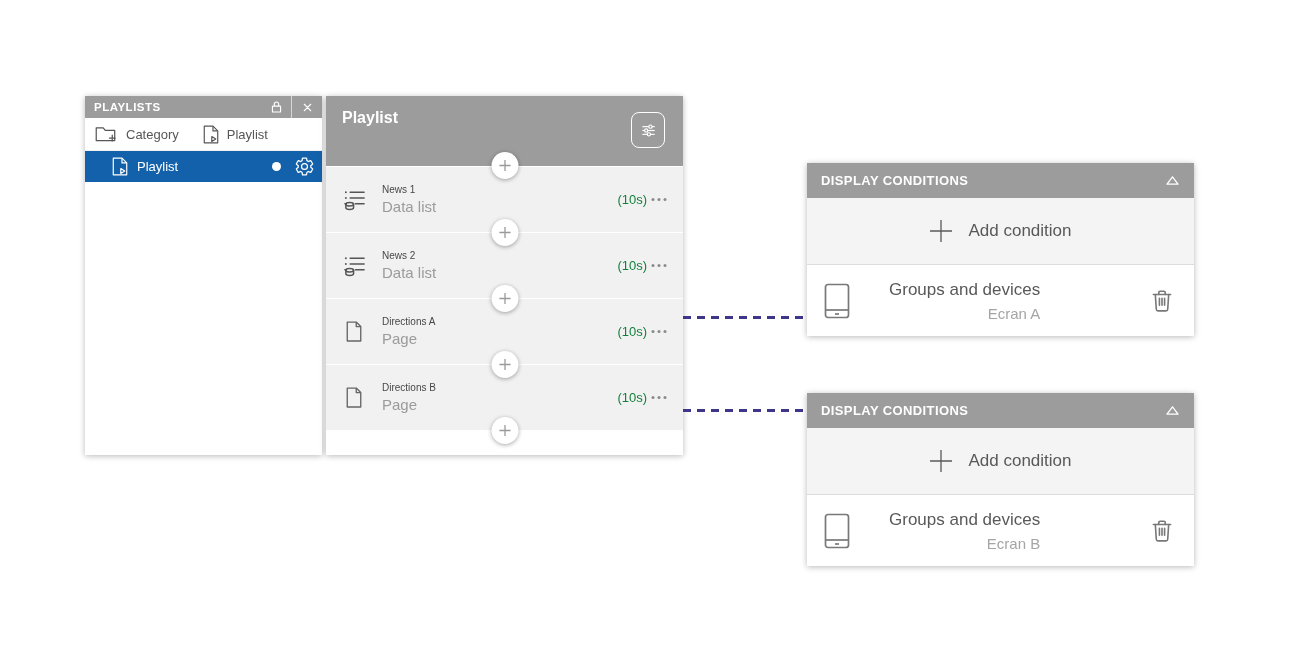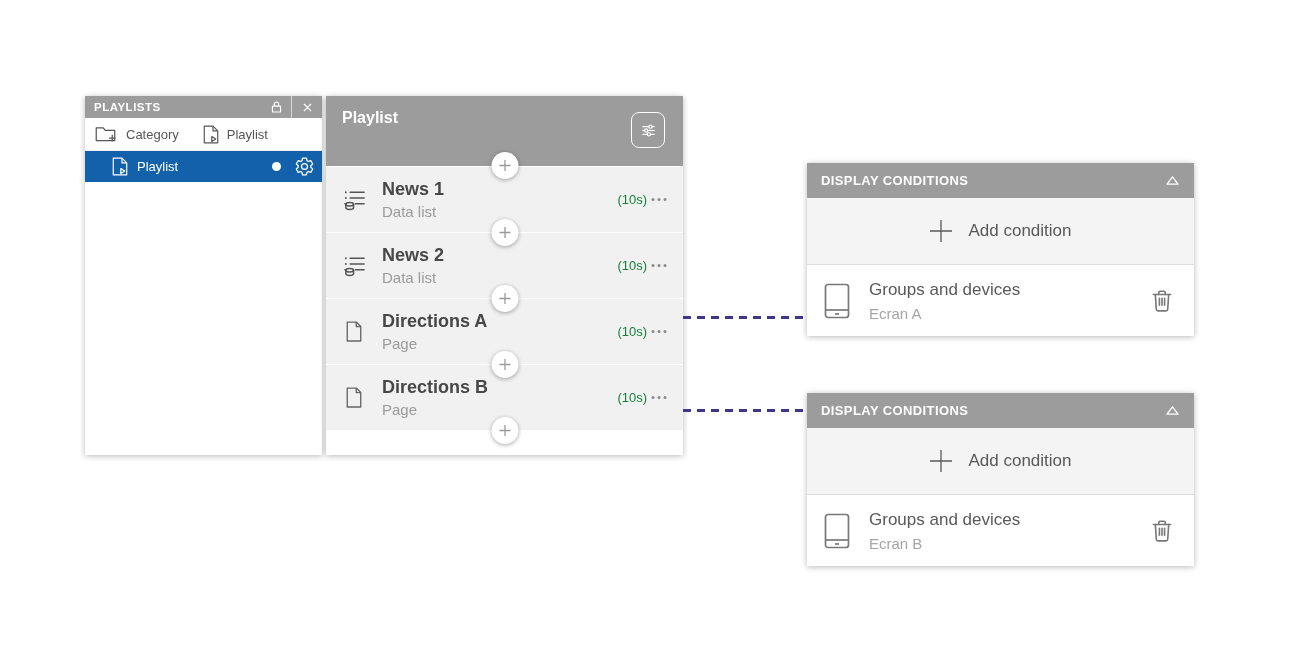--- a/index.html
+++ b/index.html
@@ -32,21 +32,21 @@
   .mp-title { font-size:16px; font-weight:bold; }
   .mp-subtitle { font-size:13px; margin-top:4px; }
   .mp-settings { position:absolute; right:18px; top:16px; width:34px; height:36px;
                  border:1.5px solid #fff; border-radius:8px; background:none; cursor:pointer;
                  display:flex; align-items:center; justify-content:center; }
   .mp-rows { margin-top:1px; }
   .mp-row { height:65px; background:#f1f1f1; margin-bottom:1px; display:flex; align-items:center;
             padding:0 16px; position:relative; }
   .row-icon { width:24px; display:flex; align-items:center; justify-content:center; color:#555; }
   .row-text { margin-left:16px; }
-  .row-title { font-size:18px; font-weight:bold; color:#474747; }
+  .row-title { font-size:10px; font-weight:normal; color:#474747; }
   .row-type { font-size:15px; color:#9b9b9b; margin-top:3px; }
   .row-duration { position:absolute; right:36px; font-size:13px; color:#15803d; }
   .row-menu { position:absolute; right:12px; background:none; border:none; cursor:pointer;
               display:flex; align-items:center; padding:4px; }
   .insert-btn { position:absolute; left:50%; transform:translateX(-50%); width:27px; height:27px;
                 border-radius:50%; background:#fff; border:none; cursor:pointer;
                 box-shadow:0 1px 4px rgba(0,0,0,.35); display:flex; align-items:center; justify-content:center; z-index:3; }
 
   
   .dc-panel { left:807px; width:387px; }
@@ -54,22 +54,22 @@
   .dc-panel.second { top:393px; }
   .dc-header { height:35px; background:#9c9c9c; color:#fff; display:flex; align-items:center;
                padding:0 14px; font-size:13px; font-weight:bold; letter-spacing:.4px; }
   .dc-collapse { margin-left:auto; background:none; border:none; cursor:pointer; display:flex; align-items:center; }
   .dc-add { height:67px; background:#f4f4f4; border-bottom:1px solid #ddd; width:100%;
             display:flex; align-items:center; justify-content:center; gap:15px;
             font-family:inherit; font-size:17px; color:#595959; cursor:pointer; border-left:none; border-right:none; border-top:none; }
   .dc-row { height:71px; background:#fff; display:flex; align-items:center; padding:0 17px; position:relative; }
   .dc-device { color:#787878; display:flex; align-items:center; }
   .dc-text { margin-left:19px; }
-  .dc-row-title { font-size:17px; color:#595959; }
-  .dc-row-value { font-size:15px; color:#a5a5a5; margin-top:5px; }
+  .dc-row-title { font-size:17px; color:#595959;margin-left:20px; }
+  .dc-row-value { font-size:15px; color:#a5a5a5; margin-top:5px;text-align:right; }
   .dc-trash { position:absolute; right:17px; background:none; border:none; cursor:pointer; color:#787878;
               display:flex; align-items:center; padding:2px; }
 
   
   .connector { position:absolute; left:683px; width:124px; height:3px;
                background:repeating-linear-gradient(90deg,#3d3689 0 8px,transparent 8px 14px); }
   .connector.c1 { top:316px; }
   .connector.c2 { top:409px; }
 
   svg { display:block; }

